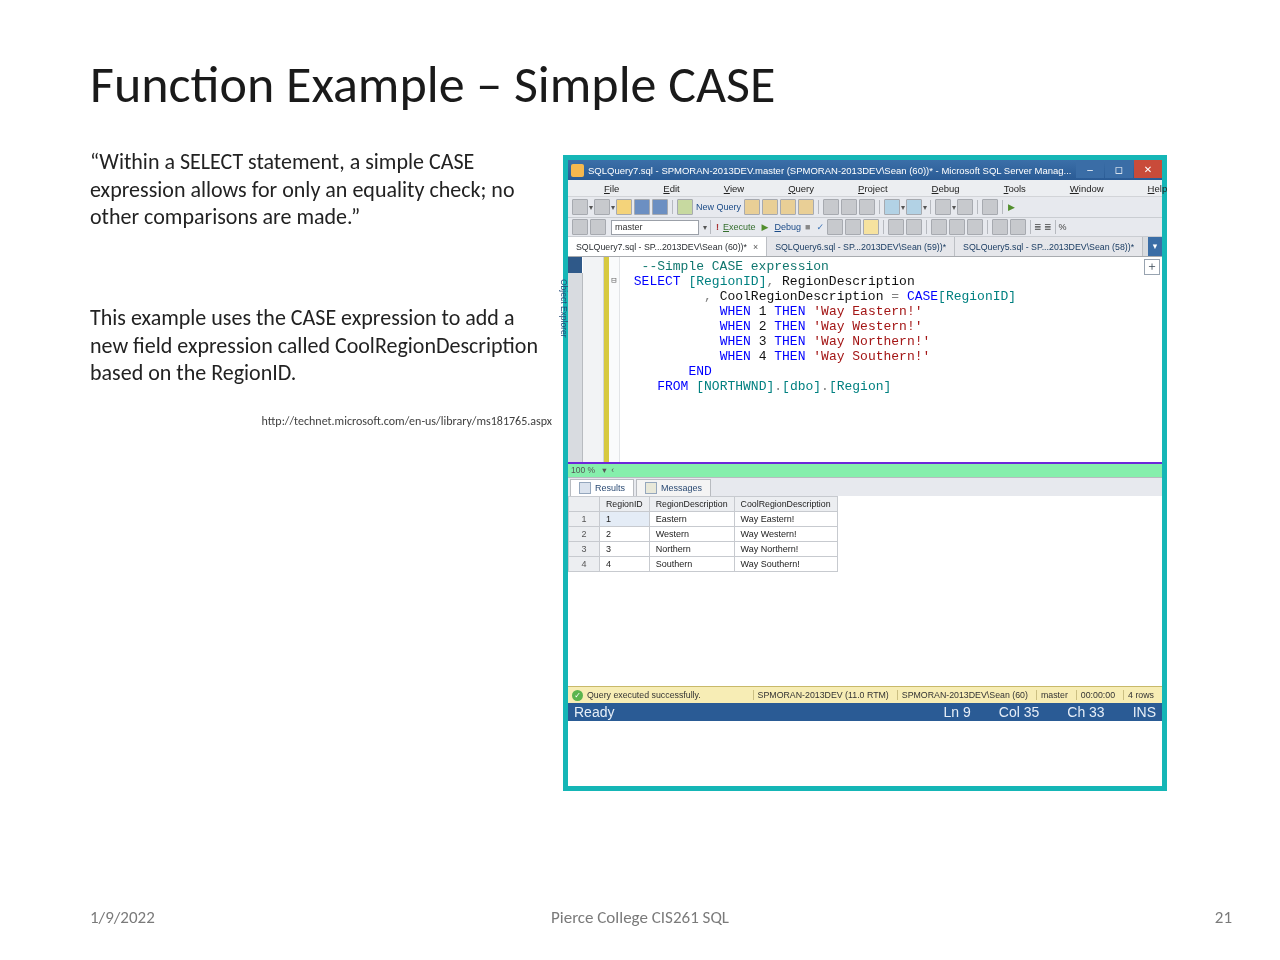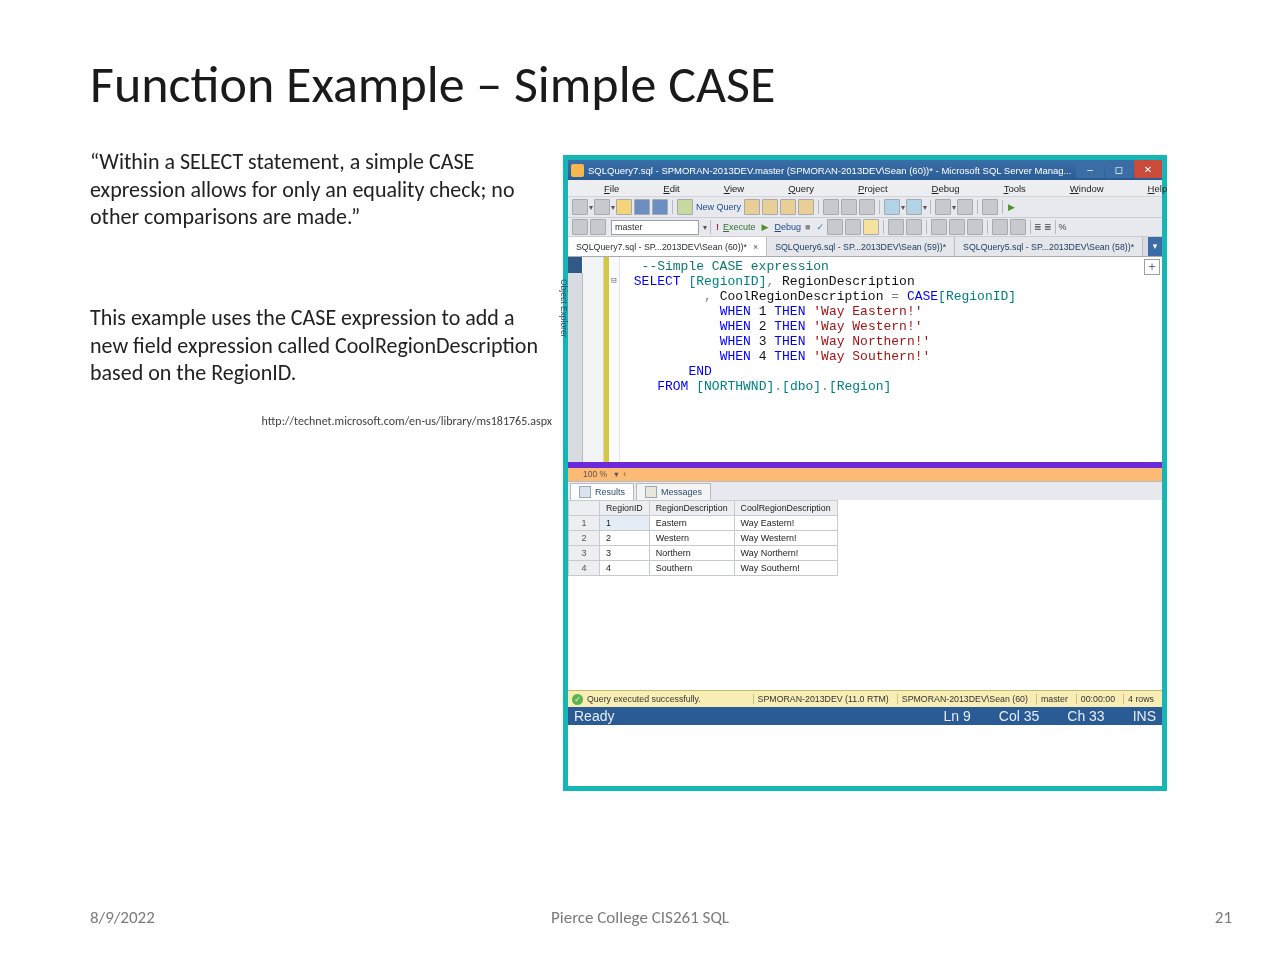--- a/index.html
+++ b/index.html
@@ -42,21 +42,21 @@
   .gutter{width:20px;background:#f2f3f5;border-right:1px solid #d2d4d8;position:relative;}
   .ybar{width:5px;background:#d7c93f;}
   .fold{width:10px;background:#fafbfc;border-right:1px solid #e2e4e7;font-size:9px;color:#666;text-align:center;padding-top:17px;}
   .code{padding:2px 6px;white-space:pre;color:#111;}
   .c-comment{color:#0f766e;text-align:center;}
   .c-kw{color:#0000ff;}
   .c-id{color:#008080;}
   .c-str{color:#a31515;}
   .c-op{color:#808080;}
   .addbtn{position:absolute;top:2px;right:2px;width:14px;height:14px;border:1px solid #98a3b0;background:#fff;font-size:12px;text-align:center;line-height:12px;color:#3a4856;}
-  .zoomrow{height:13px;border-top:6px solid #6d28d9;background:#fdba74;font-size:8.5px;color:#555;padding-left:15px;line-height:13px;}
+  .zoomrow{height:13px;border-top:2px solid #6d28d9;background:#86efac;font-size:8.5px;color:#555;padding-left:3px;line-height:13px;}
 
   .rtabs{height:18px;border-top:1px solid #b8bbc0;background:#e7e9ee;display:flex;align-items:flex-end;font-size:9px;}
   .rtab{height:16px;padding:0 8px;display:flex;align-items:center;gap:4px;border:1px solid #b8bbc0;border-bottom:none;background:#f4f4f4;color:#2b4b74;margin-left:2px;}
   .rtab.active{background:#fff;}
   .resicon{width:10px;height:10px;background:#dbe3ee;border:1px solid #95a7bd;}
   .grid{height:190px;background:#fff;overflow:auto;font-size:9px;color:#222;}
   table.rg{border-collapse:collapse;margin:0;}
   table.rg th,table.rg td{border:1px solid #c7cacf;padding:1px 6px;text-align:left;font-weight:400;height:12px;white-space:nowrap;}
   table.rg th{background:#eceef1;font-size:8.8px;}
   table.rg .rowhead{background:#eceef1;text-align:center;width:18px;color:#555;}
@@ -70,21 +70,21 @@
   .sb-right{display:flex;gap:28px;}
 </style>
 </head>
 <body>
 
 <div class="slide">
   <div class="title">Function Example – Simple CASE</div>
   <div class="quote">“Within a SELECT statement, a simple CASE expression allows for only an equality check; no other comparisons are made.”</div>
   <div class="desc">This example uses the CASE expression to add a new field expression called CoolRegionDescription based on the RegionID.</div>
   <div class="citation">http://technet.microsoft.com/en-us/library/ms181765.aspx</div>
-  <div class="footer-date">8/9/2022</div>
+  <div class="footer-date">1/9/2022</div>
   <div class="footer-center">Pierce College CIS261 SQL</div>
   <div class="footer-num">21</div>
 
   <div class="ssms">
     <div class="titlebar">
       <div class="ticon"></div>
       <span>SQLQuery7.sql - SPMORAN-2013DEV.master (SPMORAN-2013DEV\Sean (60))* - Microsoft SQL Server Manag...</span>
       <div class="titlebuttons">
         <div class="tbtn">–</div>
         <div class="tbtn">◻</div>

